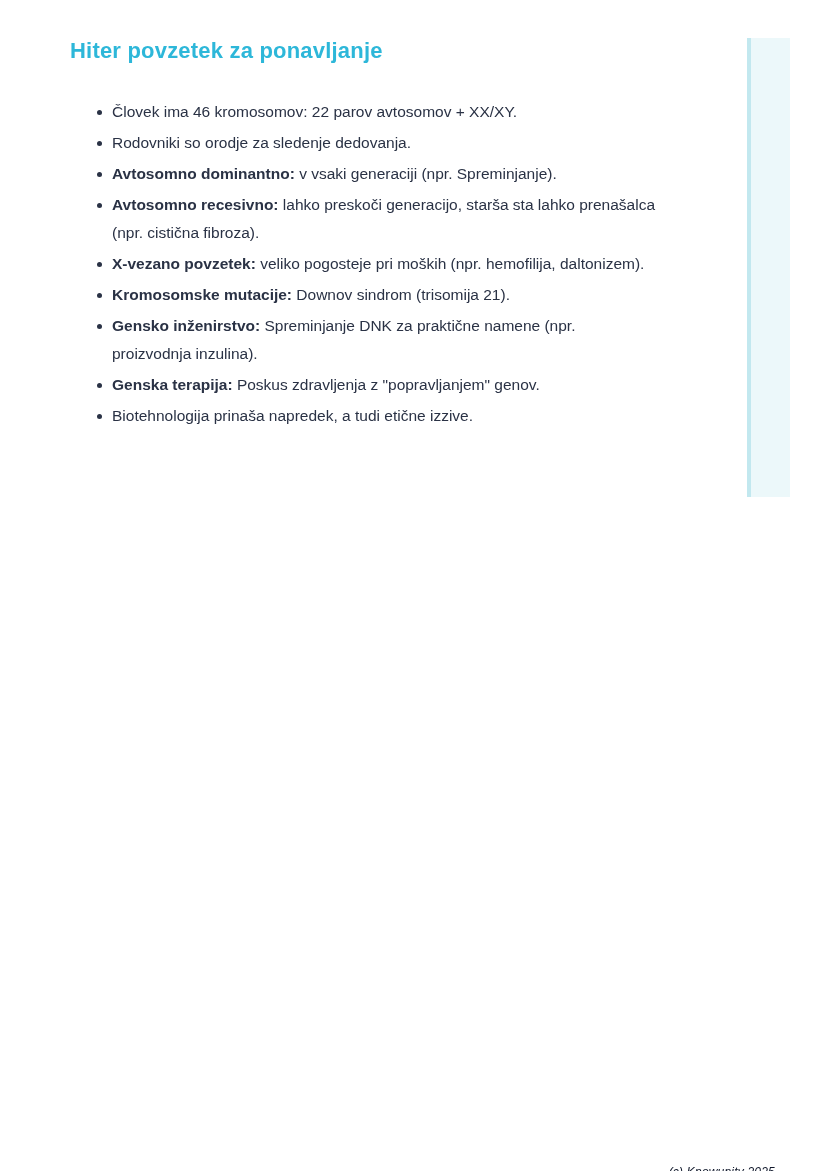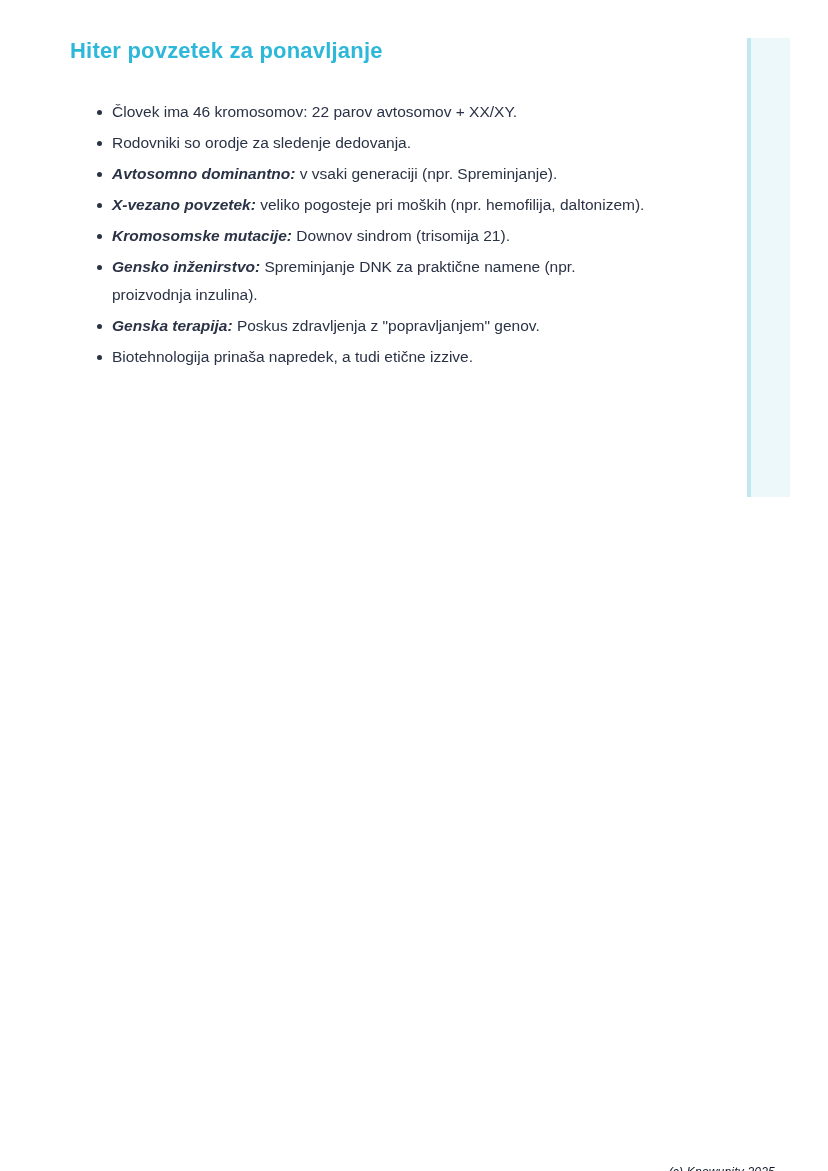--- a/index.html
+++ b/index.html
@@ -55,21 +55,20 @@
     position: absolute;
     left: -15px;
     top: 11.5px;
     width: 5px;
     height: 5px;
     border-radius: 50%;
     background: #2a3245;
   }
   .summary-list .b {
     font-weight: 700;
-    font-style: italic;
   }
   .footer {
     position: absolute;
     right: 53px;
     top: 1165px;
     font-size: 12px;
     color: #0f172a;
     letter-spacing: 0.2px;
     font-style: italic;
   }
@@ -83,20 +82,21 @@
 
   <h1 class="title">Hiter povzetek za ponavljanje</h1>
 
   <ul class="summary-list">
     <li><span class="b"></span><span class="t">Človek ima 46 kromosomov: 22 parov avtosomov + XX/XY.</span></li>
 
     <li><span class="b"></span><span class="t">Rodovniki so orodje za sledenje dedovanja.</span></li>
 
     <li><span class="b">Avtosomno dominantno:</span><span class="t"> v vsaki generaciji (npr. Spreminjanje).</span></li>
 
+    <li><span class="b">Avtosomno recesivno:</span><span class="t"> lahko preskoči generacijo, starša sta lahko prenašalca (npr. cistična fibroza).</span></li>
 
     <li><span class="b">X-vezano povzetek:</span><span class="t"> veliko pogosteje pri moških (npr. hemofilija, daltonizem).</span></li>
 
     <li><span class="b">Kromosomske mutacije:</span><span class="t"> Downov sindrom (trisomija 21).</span></li>
 
     <li><span class="b">Gensko inženirstvo:</span><span class="t"> Spreminjanje DNK za praktične namene (npr. proizvodnja inzulina).</span></li>
 
     <li><span class="b">Genska terapija:</span><span class="t"> Poskus zdravljenja z "popravljanjem" genov.</span></li>
 
     <li><span class="b"></span><span class="t">Biotehnologija prinaša napredek, a tudi etične izzive.</span></li>

